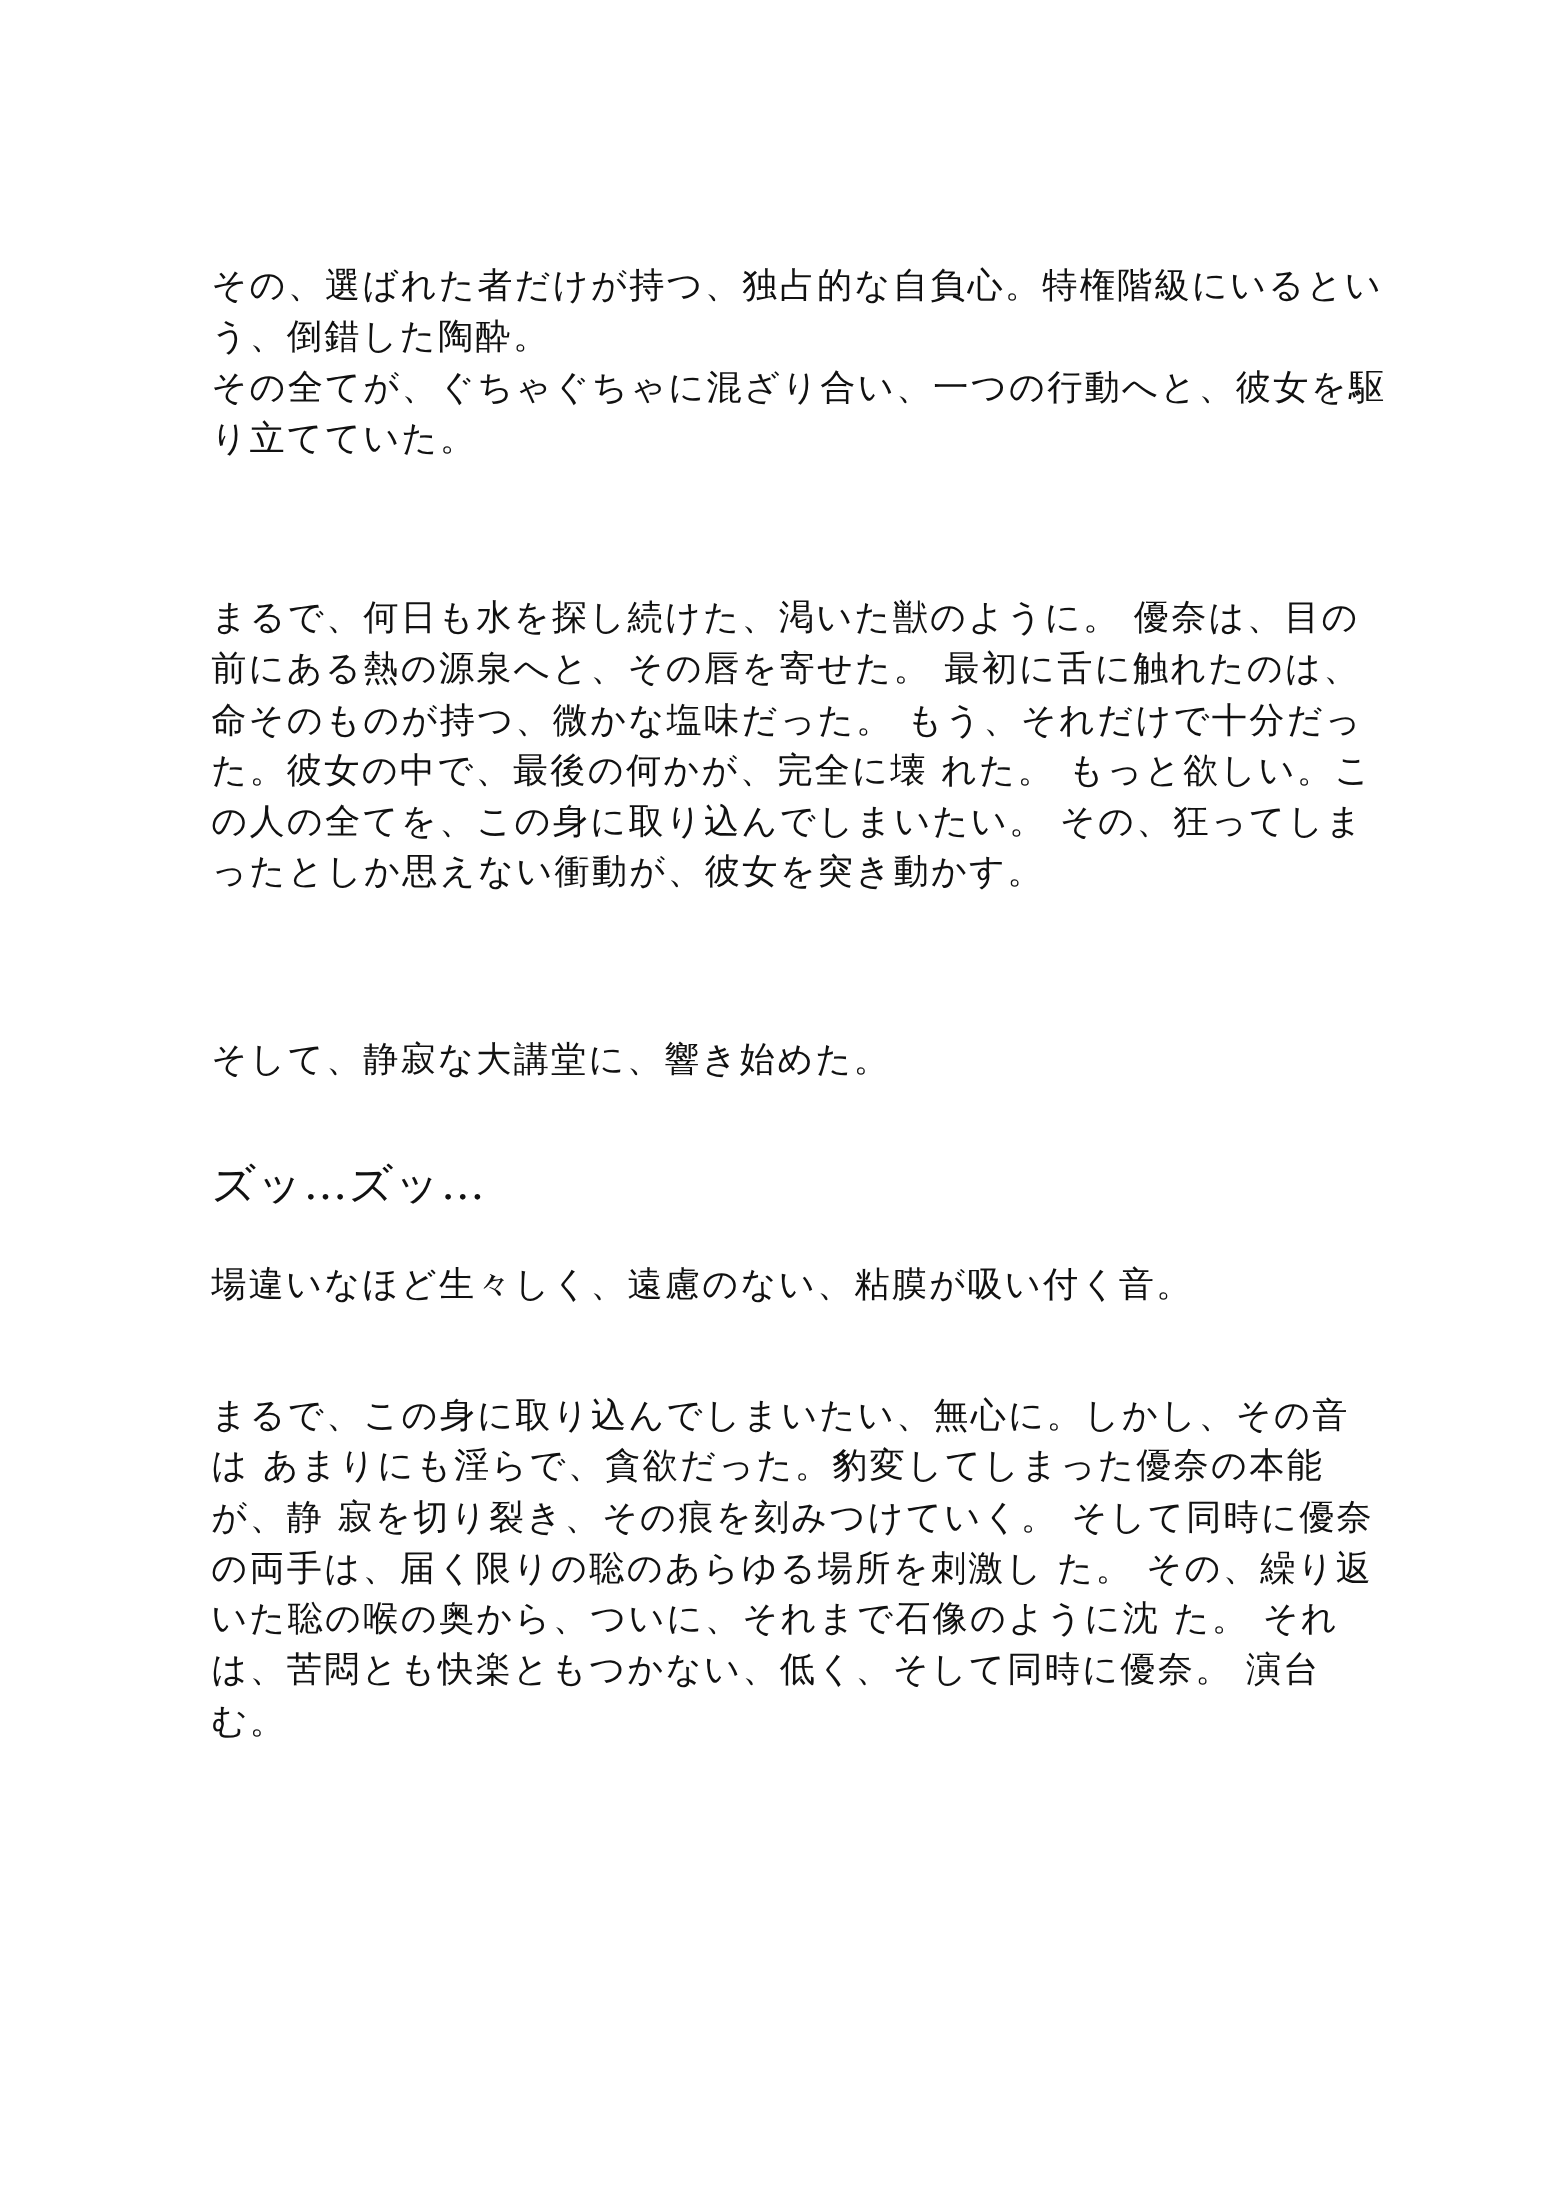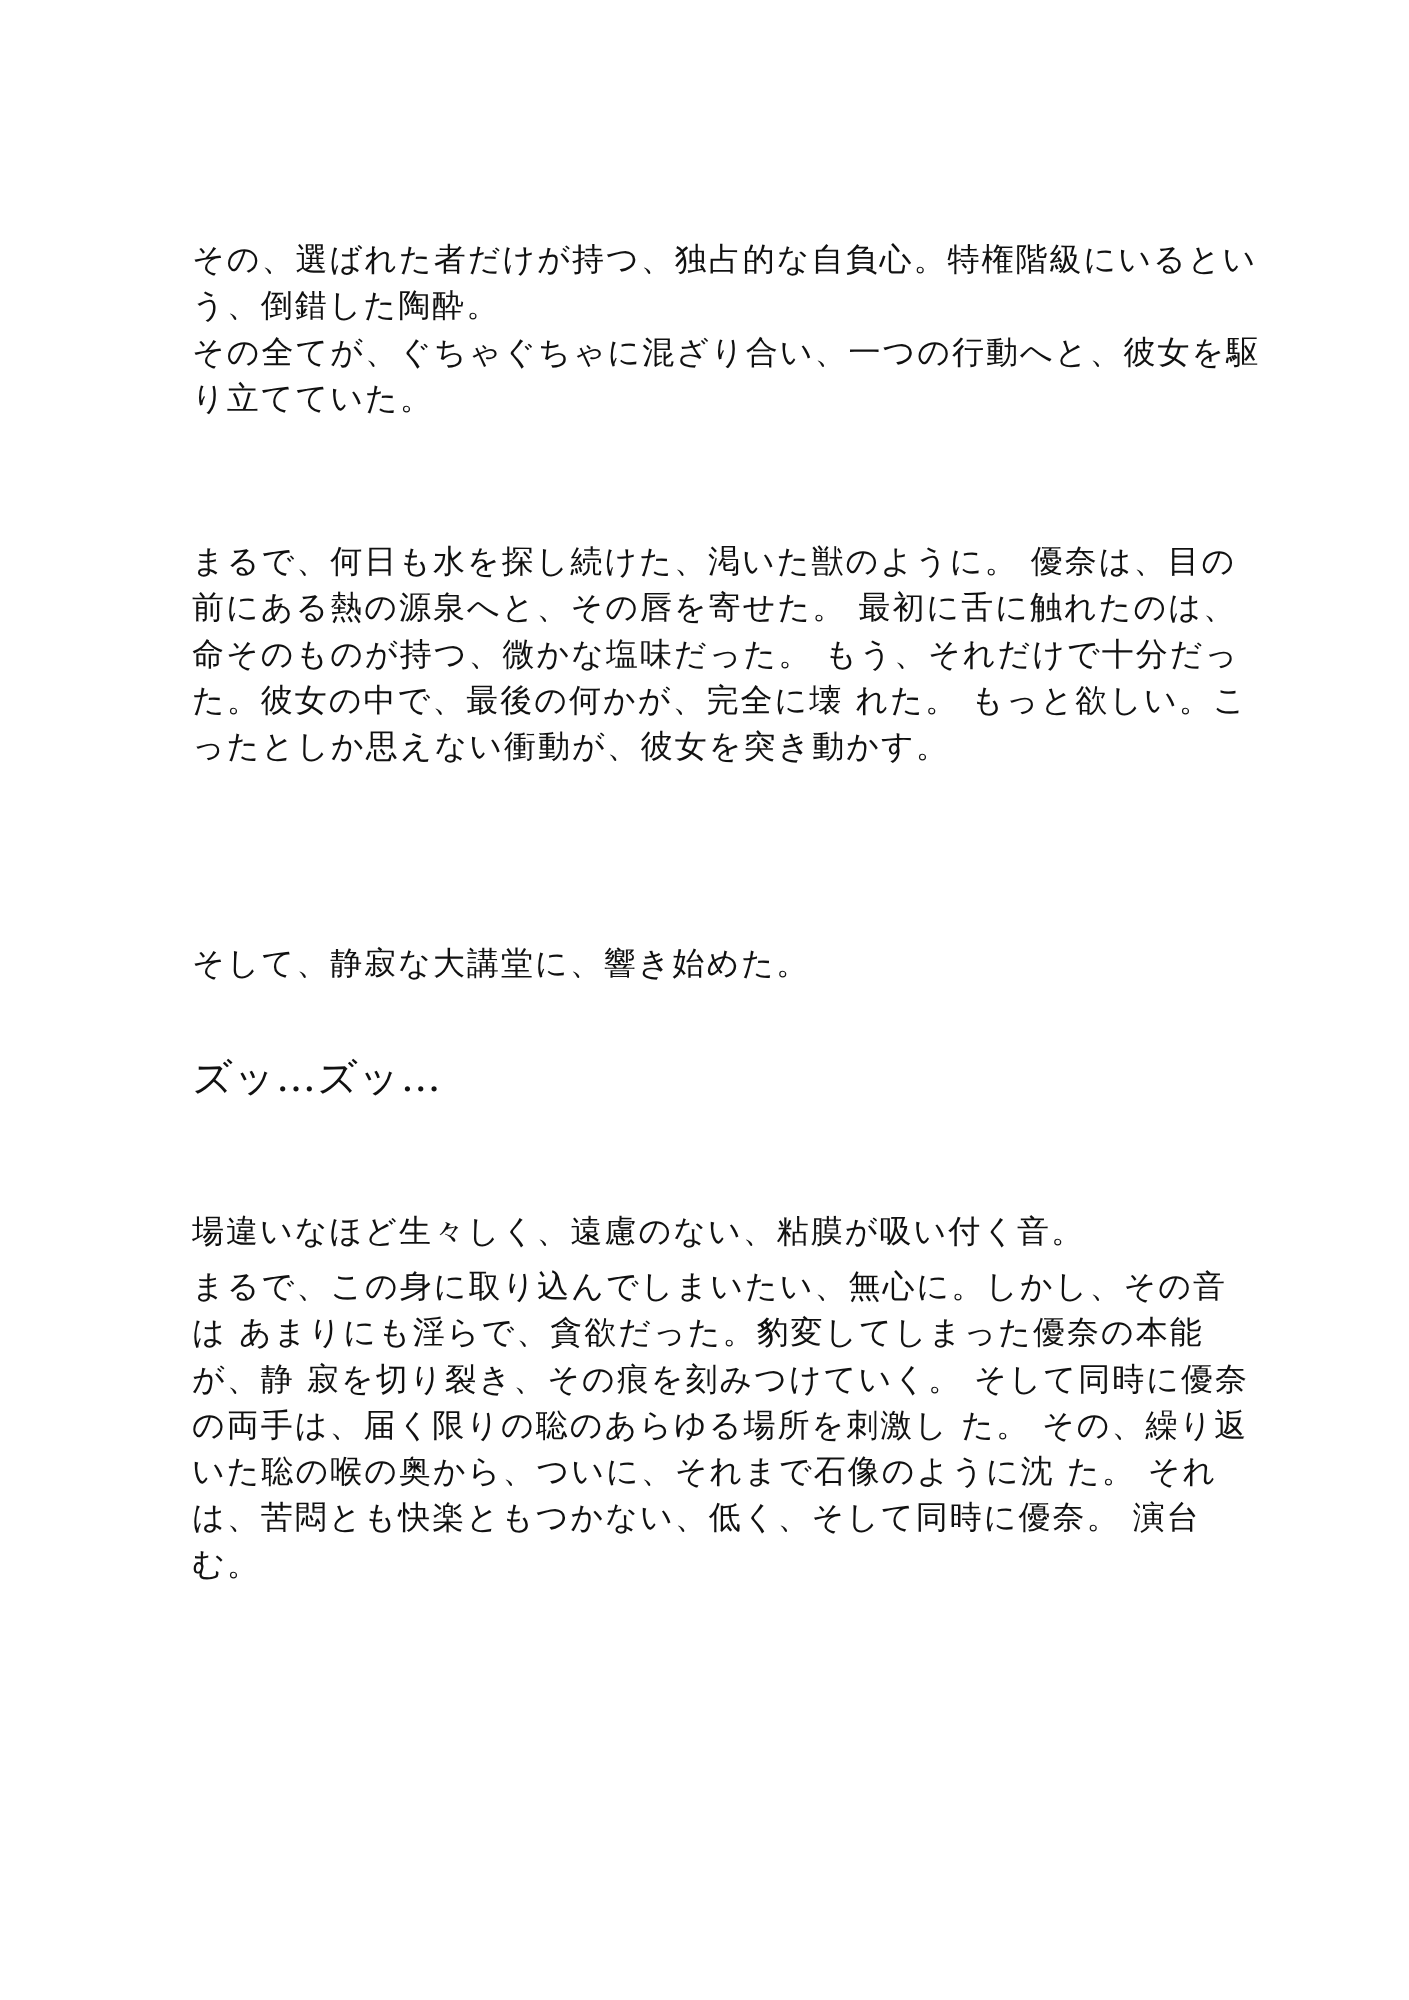--- a/index.html
+++ b/index.html
@@ -44,40 +44,41 @@
       line-height: 50px;
       letter-spacing: 1px;
       margin: 0;
       white-space: nowrap;
       text-align: center;
     }
     #p1 { top: 236px; }
     #p2 { top: 538px; }
     #p3 { top: 940px; }
     #p4 { top: 1052px; }
-    #p5 { top: 1208px; }
+    #p5 { top: 1144px; }
     #p6 { top: 1263px; }
   </style>
 </head>
 <body>
 
 <div class="page">
 
   <div id="p1" class="para">
     <span class="line">その、選ばれた者だけが持つ、独占的な自負心。特権階級にいるとい</span>
     <span class="line">う、倒錯した陶酔。</span>
     <span class="line">その全てが、ぐちゃぐちゃに混ざり合い、一つの行動へと、彼女を駆</span>
     <span class="line">り立てていた。</span>
   </div>
 
   <div id="p2" class="para">
     <span class="line">まるで、何日も水を探し続けた、渇いた獣のように。 優奈は、目の</span>
     <span class="line">前にある熱の源泉へと、その唇を寄せた。 最初に舌に触れたのは、</span>
     <span class="line">命そのものが持つ、微かな塩味だった。 もう、それだけで十分だっ</span>
     <span class="line">た。彼女の中で、最後の何かが、完全に壊 れた。 もっと欲しい。こ</span>
+    <span class="line">の人の全てを、この身に取り込んでしまいたい。 その、狂ってしま</span>
     <span class="line">ったとしか思えない衝動が、彼女を突き動かす。</span>
   </div>
 
   <div id="p3" class="para">
     <span class="line">そして、静寂な大講堂に、響き始めた。</span>
   </div>
 
   <div id="p4" class="onomatopoeia">
     <span class="line">ズッ…ズッ…</span>
   </div>

